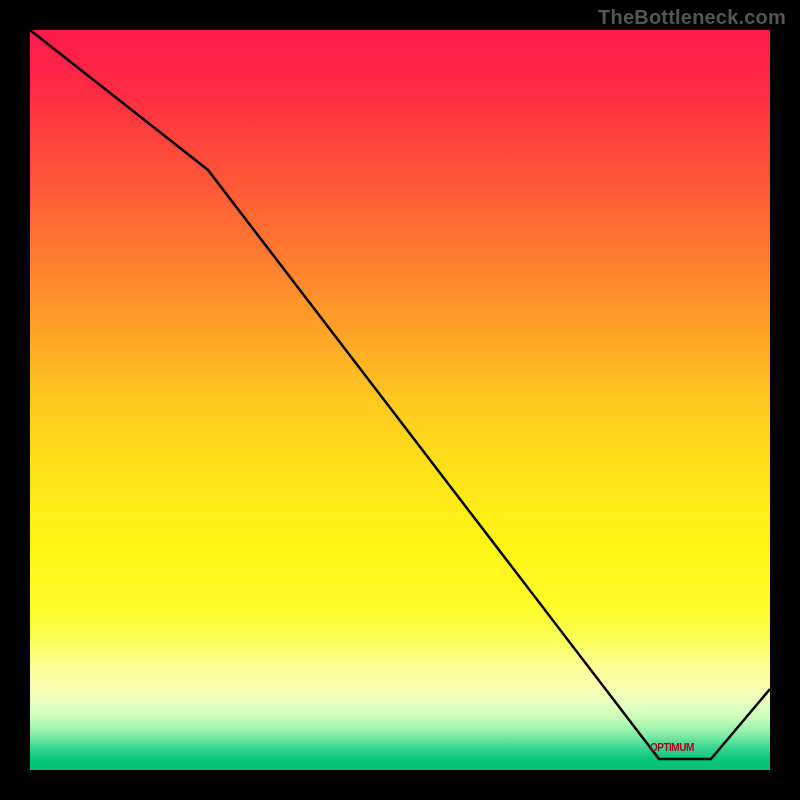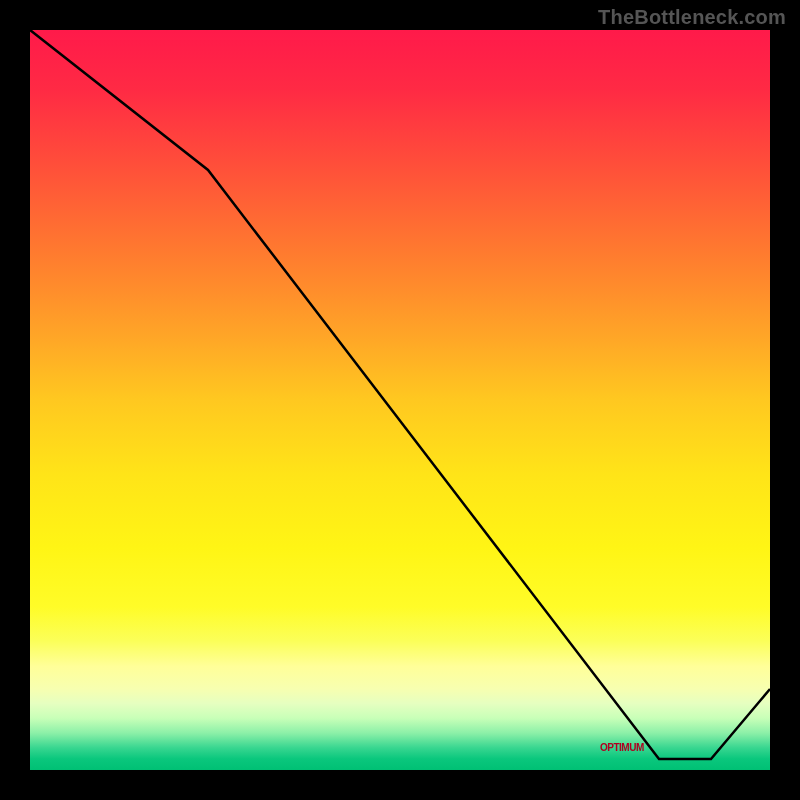--- a/index.html
+++ b/index.html
@@ -76,15 +76,15 @@
 <div class="wrap">
 
   <div class="plot-area"></div>
 
   <svg class="line" viewBox="0 0 740 740" preserveAspectRatio="none">
     <path id="series-path" fill="none" stroke="#000" stroke-width="2.5" d="M 0 0 L 178 140 L 629 729 L 681 729 L 740 659"></path>
   </svg>
 
   <div class="watermark">TheBottleneck.com</div>
 
-  <div class="annot" style="left:600px; top:742px;">OPTIMUM</div>
+  <div class="annot" style="left:650px; top:742px;">OPTIMUM</div>
 
 </div>
 
 </body></html>

